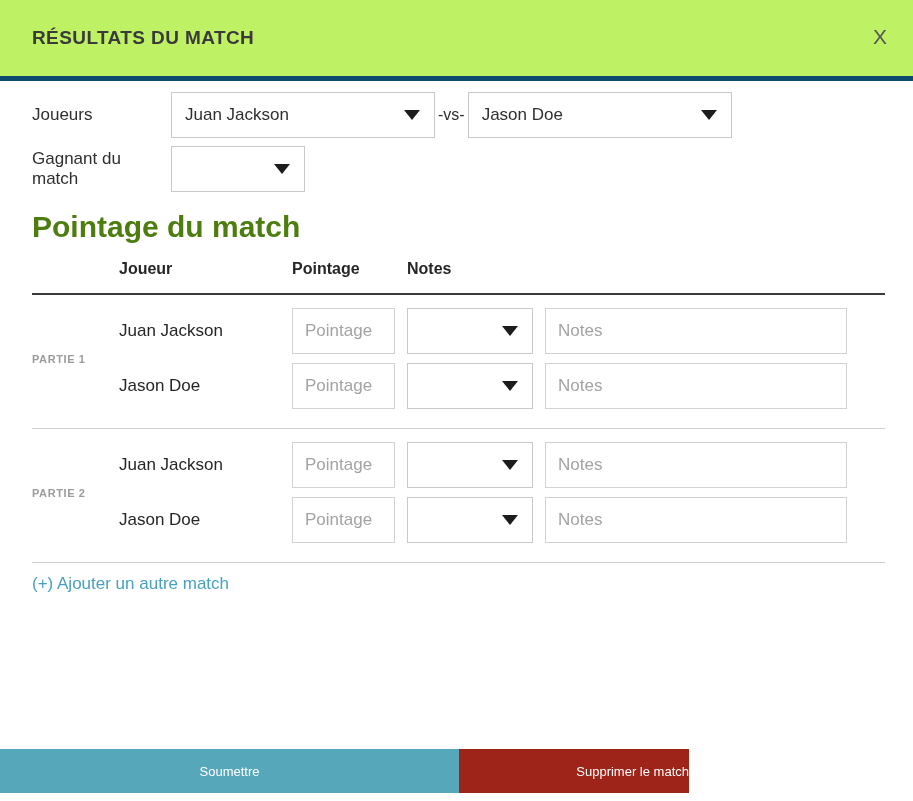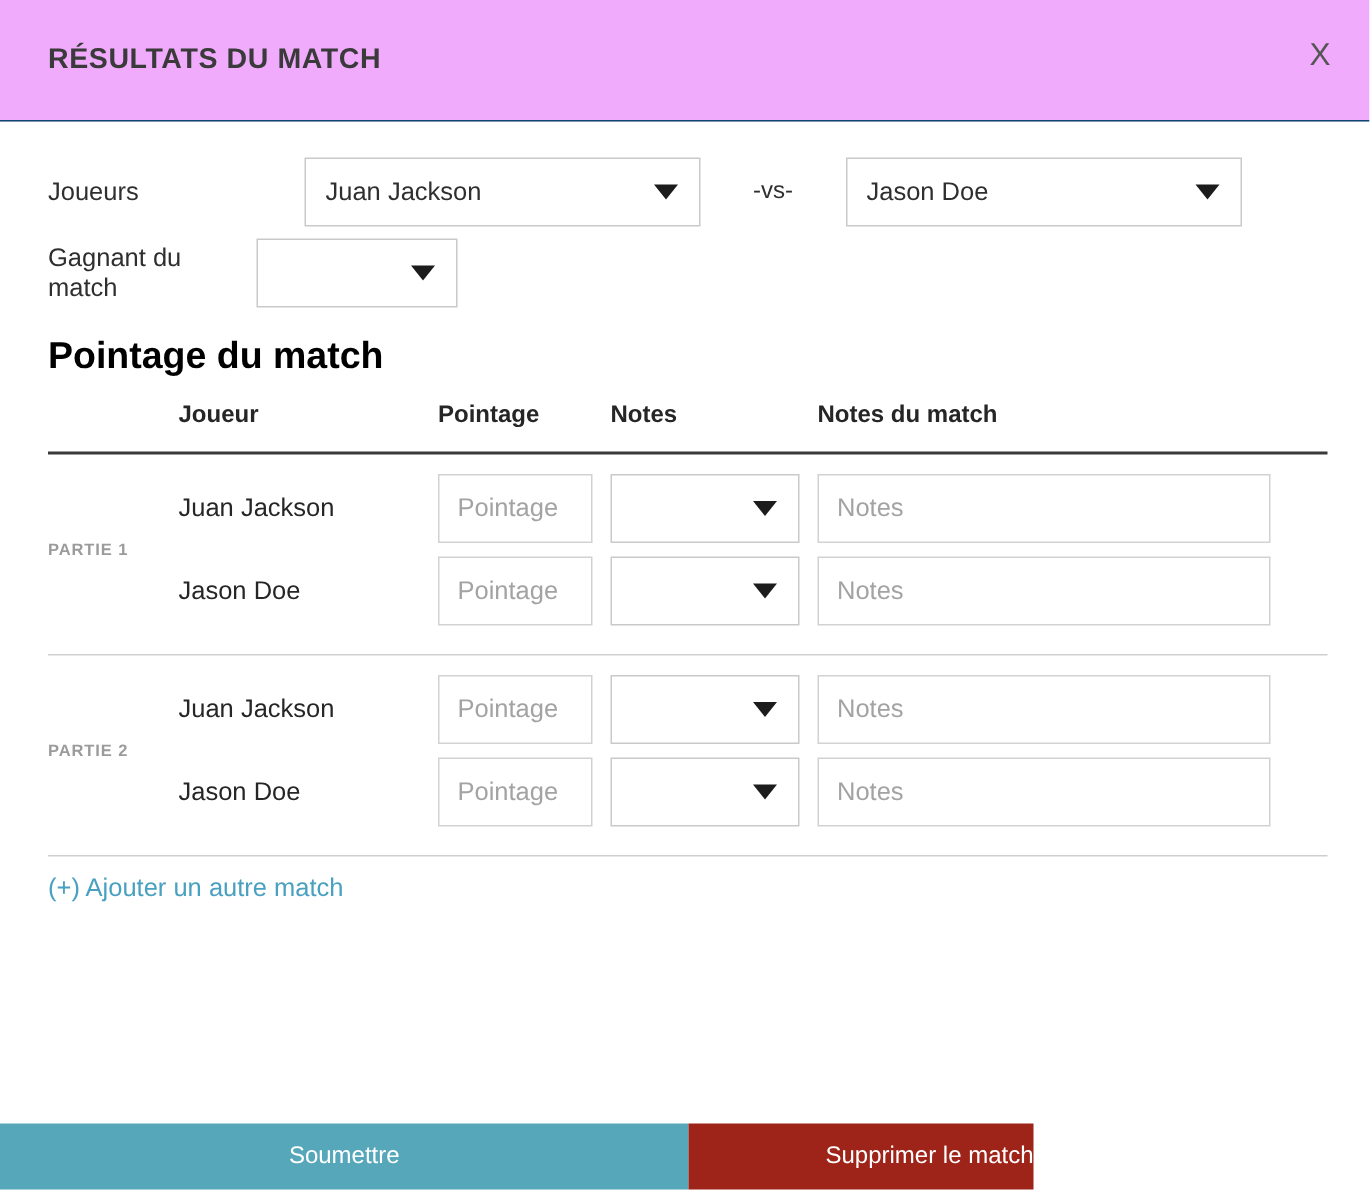--- a/index.html
+++ b/index.html
@@ -8,22 +8,22 @@
     font-family: "Liberation Sans", sans-serif;
     background: #ffffff;
     color: #2f2f2f;
     position: relative;
     overflow: hidden;
   }
 
   
   .modal-header {
     height: 81px;
-    background: #f0abfc;
-    border-bottom: 1px solid #0c4a6e;
+    background: #bef264;
+    border-bottom: 5px solid #0c4a6e;
     display: flex;
     align-items: center;
     padding: 0 28px 0 32px;
     position: relative;
   }
   .modal-title {
     font-size: 19px;
     font-weight: 700;
     letter-spacing: 0.4px;
     color: #3a3a3a;
@@ -43,21 +43,21 @@
     cursor: pointer;
     background: none;
     border: none;
     font-family: "Liberation Sans", sans-serif;
   }
 
   
   .content { padding: 0 28px 0 32px; }
 
   .form-row { display: flex; align-items: center; }
-  .row-joueurs { margin-top: 24px; gap: 32px; }
+  .row-joueurs { margin-top: 11px; }
   .row-gagnant { margin-top: 8px; }
   .form-label { width: 139px; font-size: 17px; color: #2f2f2f; flex: none; }
   .vs-text { margin: 0 3px; font-size: 16px; color: #2f2f2f; }
 
   
   .select {
     height: 46px;
     background: #fff;
     border: 1px solid #c9c9c9;
     display: flex;
@@ -74,23 +74,23 @@
     border-top: 10px solid #1c1c1c;
     flex: none;
   }
   .select-player { width: 264px; }
   .select-winner { width: 134px; }
   .select-status { width: 126px; }
 
   
   .section-title {
     margin-top: 18px;
-    font-size: 25px;
+    font-size: 30px;
     font-weight: 700;
-    color: #000000;
+    color: #4d7c0f;
   }
 
   .table-head {
     display: grid;
     grid-template-columns: 87px 173px 115px 138px 340px;
     margin-top: 16px;
     padding-bottom: 15px;
     border-bottom: 2px solid #3a3a3a;
     align-items: end;
   }
@@ -145,21 +145,21 @@
   .footer {
     position: absolute;
     left: 0; bottom: 0;
     width: 913px;
     height: 52px;
     display: flex;
   }
   .footer button {
     border: none;
     font-family: "Liberation Sans", sans-serif;
-    font-size: 16px;
+    font-size: 13px;
     cursor: pointer;
     height: 44px;
   }
   .btn-submit { width: 459px; background: var(--color-submit-bg, #57a7bb); color: #ffffff; }
   .btn-delete { width: 230px; background: var(--color-delete-bg, #9e2318); color: #ffffff; text-align: right; }
   .btn-cancel { width: 224px; background: var(--color-cancel-bg, #ededed); color: #333333; }
 </style>
 </head>
 <body>
 
@@ -193,21 +193,20 @@
       </div>
     </div>
 
     <h2 class="section-title">Pointage du match</h2>
 
     <div class="table-head">
       <span class="col"></span>
       <span class="col">Joueur</span>
       <span class="col">Pointage</span>
       <span class="col">Notes</span>
-      <span class="col">Notes du match</span>
     </div>
 
     <div class="game-section">
       <span class="partie-label">PARTIE 1</span>
       <div class="game-rows">
         <div class="player-row">
           <span class="player-name">Juan Jackson</span>
           <span><input class="text-input score-input" placeholder="Pointage" style=""></span>
           <span>
             <div class="select select-status">

